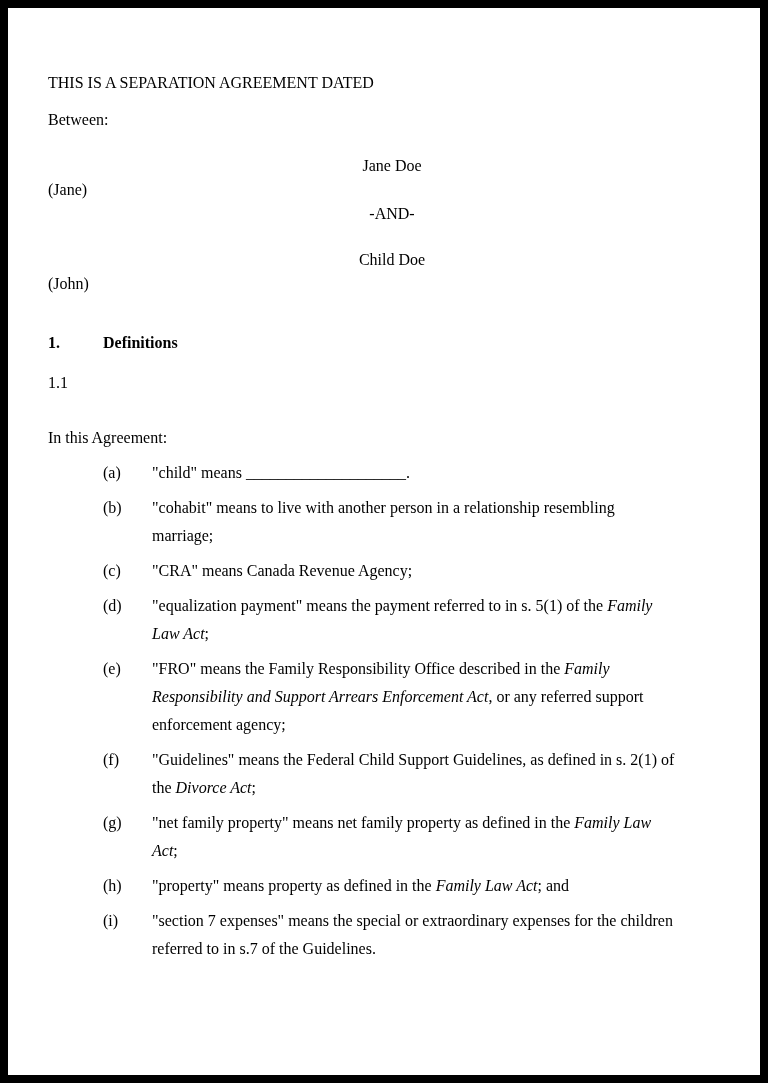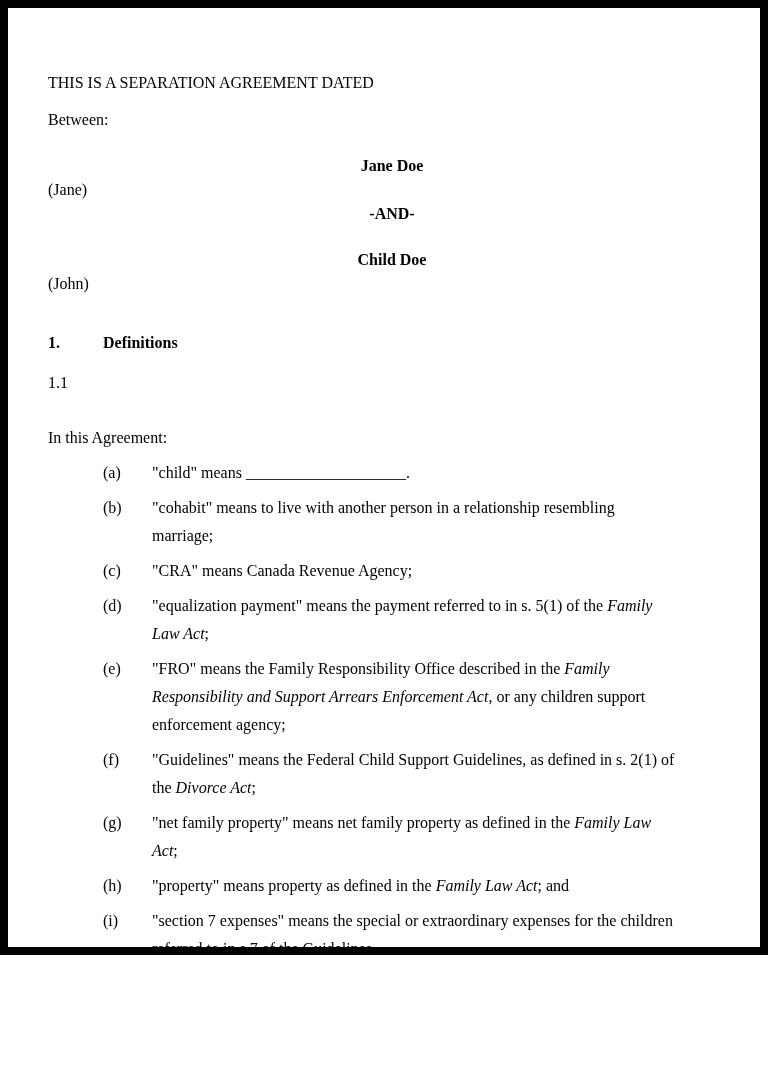--- a/index.html
+++ b/index.html
@@ -2,38 +2,38 @@
 <html><head>
 <meta charset="utf-8">
 <style>
   html, body {
     margin: 0;
     padding: 0;
     background: #ffffff;
   }
   .page {
     width: 768px;
-    height: 955px;
+    height: 1083px;
     box-sizing: border-box;
     border: 8px solid #000000;
     background: #ffffff;
     font-family: "Liberation Serif", "DejaVu Serif", serif;
     font-size: 16px;
     color: #000000;
     overflow: hidden;
   }
   .content {
     padding: 61px 24px 0 40px;
   }
   p { margin: 0; }
   .title { line-height: 28px; }
   .between { margin-top: 9px; line-height: 28px; }
   .stanza { margin-top: 20px; }
   .stanza p { line-height: 24px; }
-  .center { text-align: center; font-weight: bold; }
+  .center { text-align: center; }
   .right  { }
   .gap-before { margin-top: 22px; }
   .sec-heading {
     margin-top: 33px;
     display: flex;
     line-height: 28px;
     font-weight: bold;
   }
   .subsec {
     margin-top: 12px;
@@ -91,21 +91,21 @@
         <div class="def-item">
           <span class="def-label">(c)</span>
           <div class="def-text"><span>"CRA" means Canada Revenue Agency;</span></div>
         </div>
         <div class="def-item">
           <span class="def-label">(d)</span>
           <div class="def-text"><span>"equalization payment" means the payment referred to in s. 5(1) of the </span><i>Family</i><br><i>Law Act</i><span>;</span></div>
         </div>
         <div class="def-item">
           <span class="def-label">(e)</span>
-          <div class="def-text"><span>"FRO" means the Family Responsibility Office described in the </span><i>Family</i><br><i>Responsibility and Support Arrears Enforcement Act</i><span>, or any children support</span><br><span>enforcement agency;</span></div>
+          <div class="def-text"><span>"FRO" means the Family Responsibility Office described in the </span><i>Family</i><br><i>Responsibility and Support Arrears Enforcement Act</i><span>, or any referred support</span><br><span>enforcement agency;</span></div>
         </div>
         <div class="def-item">
           <span class="def-label">(f)</span>
           <div class="def-text"><span>"Guidelines" means the Federal Child Support Guidelines, as defined in s. 2(1) of</span><br><span>the </span><i>Divorce Act</i><span>;</span></div>
         </div>
         <div class="def-item">
           <span class="def-label">(g)</span>
           <div class="def-text"><span>"net family property" means net family property as defined in the </span><i>Family Law</i><br><i>Act</i><span>;</span></div>
         </div>
         <div class="def-item">

